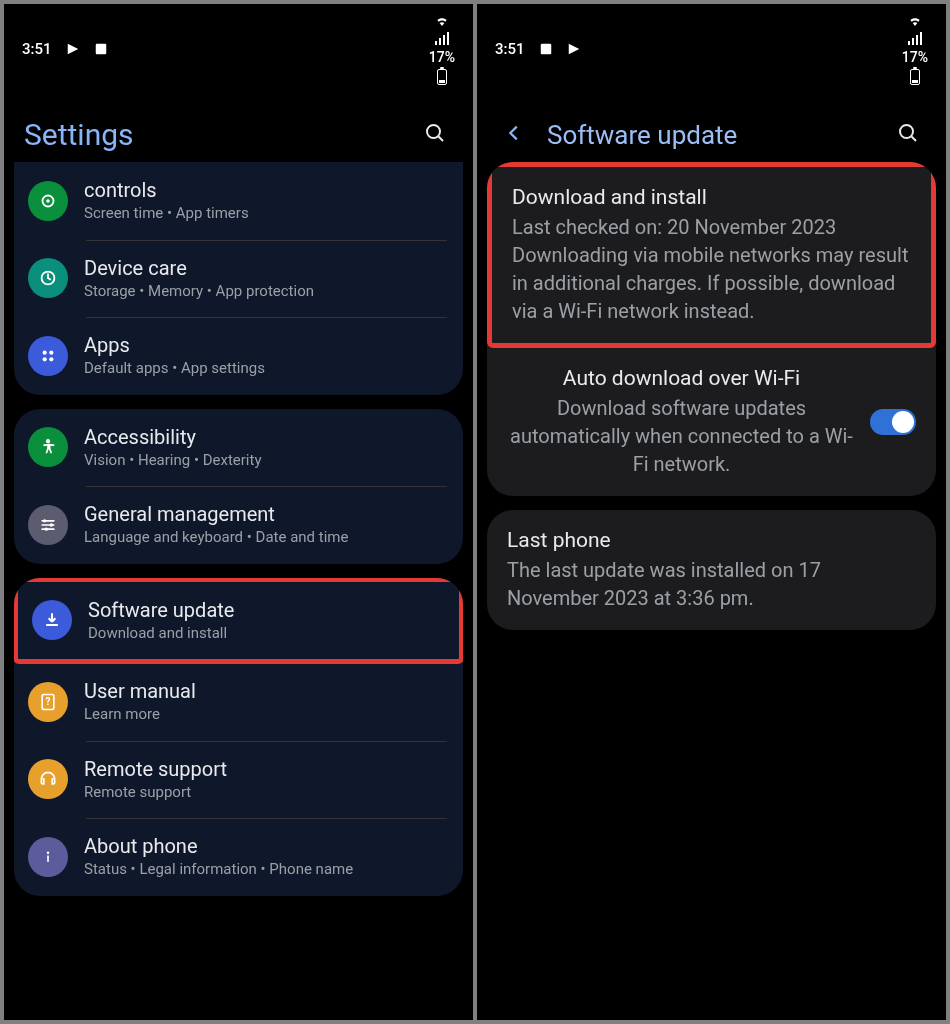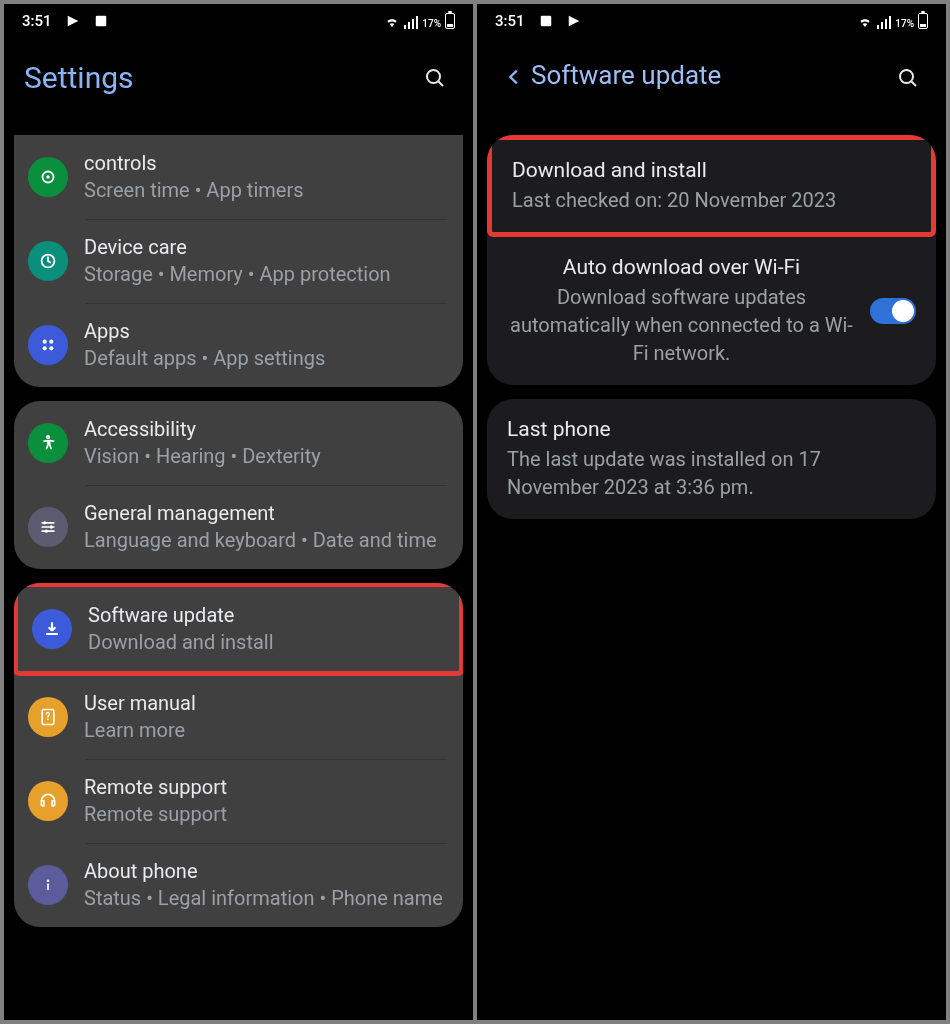--- a/index.html
+++ b/index.html
@@ -23,44 +23,45 @@
   .status-bar {
     display: flex;
     justify-content: space-between;
     align-items: center;
     padding: 8px 18px 6px;
     color: #fff;
     font-size: 15px;
     font-weight: 500;
   }
   .status-left { display: flex; align-items: center; gap: 14px; }
-  .status-right { display: flex; align-items: flex-end; gap: 4px; font-size: 10px; }
+  .status-right { display: flex; align-items: center; gap: 4px; font-size: 14px; flex-direction: column; }
   .status-icon { display: inline-flex; }
   .header {
     display: flex;
-    align-items: flex-start;
-    padding: 24px 20px 36px;
+    align-items: center;
+    padding: 24px 20px 8px;
+    gap: 16px;
   }
   .header-title {
     color: #8ab4f8;
     font-size: 30px;
     font-weight: 400;
     flex: 1;
   }
   .header-title.sub { color: #9dbef5; font-size: 26px; }
   .search-btn, .back-btn {
     background: none;
     border: none;
     color: #e8eaed;
     cursor: pointer;
     padding: 6px;
   }
   .content { flex: 1; overflow-y: auto; padding: 0 10px 10px; }
   .card {
-    background: #404040;
+    background: #0f172a;
     border-radius: 26px;
     margin-bottom: 14px;
     overflow: hidden;
   }
   .row {
     display: flex;
     align-items: center;
     padding: 16px 14px;
     gap: 16px;
     position: relative;
@@ -85,21 +86,21 @@
   }
   .row-text { flex: 1; min-width: 0; }
   .row-title {
     color: #e8eaed;
     font-size: 20px;
     font-weight: 400;
     margin-bottom: 2px;
   }
   .row-sub {
     color: #9aa0a6;
-    font-size: 20px;
+    font-size: 15px;
     line-height: 1.3;
   }
   .highlight {
     border: 5px solid #e53935;
     border-radius: 6px;
   }
   .su-card {
     background: #1c1c1e;
     border-radius: 26px;
     margin-bottom: 14px;
@@ -376,20 +377,21 @@
         </svg>
     </button>
   </div>
 
   <div class="content">
     <div class="su-card" style="padding-bottom:0;">
       <div class="highlight-wrap">
         <div class="su-row">
           <div class="su-title">Download and install</div>
           <div class="su-sub">Last checked on: 20 November 2023</div>
+          <div class="su-sub">Downloading via mobile networks may result in additional charges. If possible, download via a Wi-Fi network instead.</div>
         </div>
       </div>
       <div class="su-row flex">
         <div class="su-text">
           <div class="su-title">Auto download over Wi-Fi</div>
           <div class="su-sub">Download software updates automatically when connected to a Wi-Fi network.</div>
         </div>
         <div class="toggle"></div>
       </div>
     </div>

